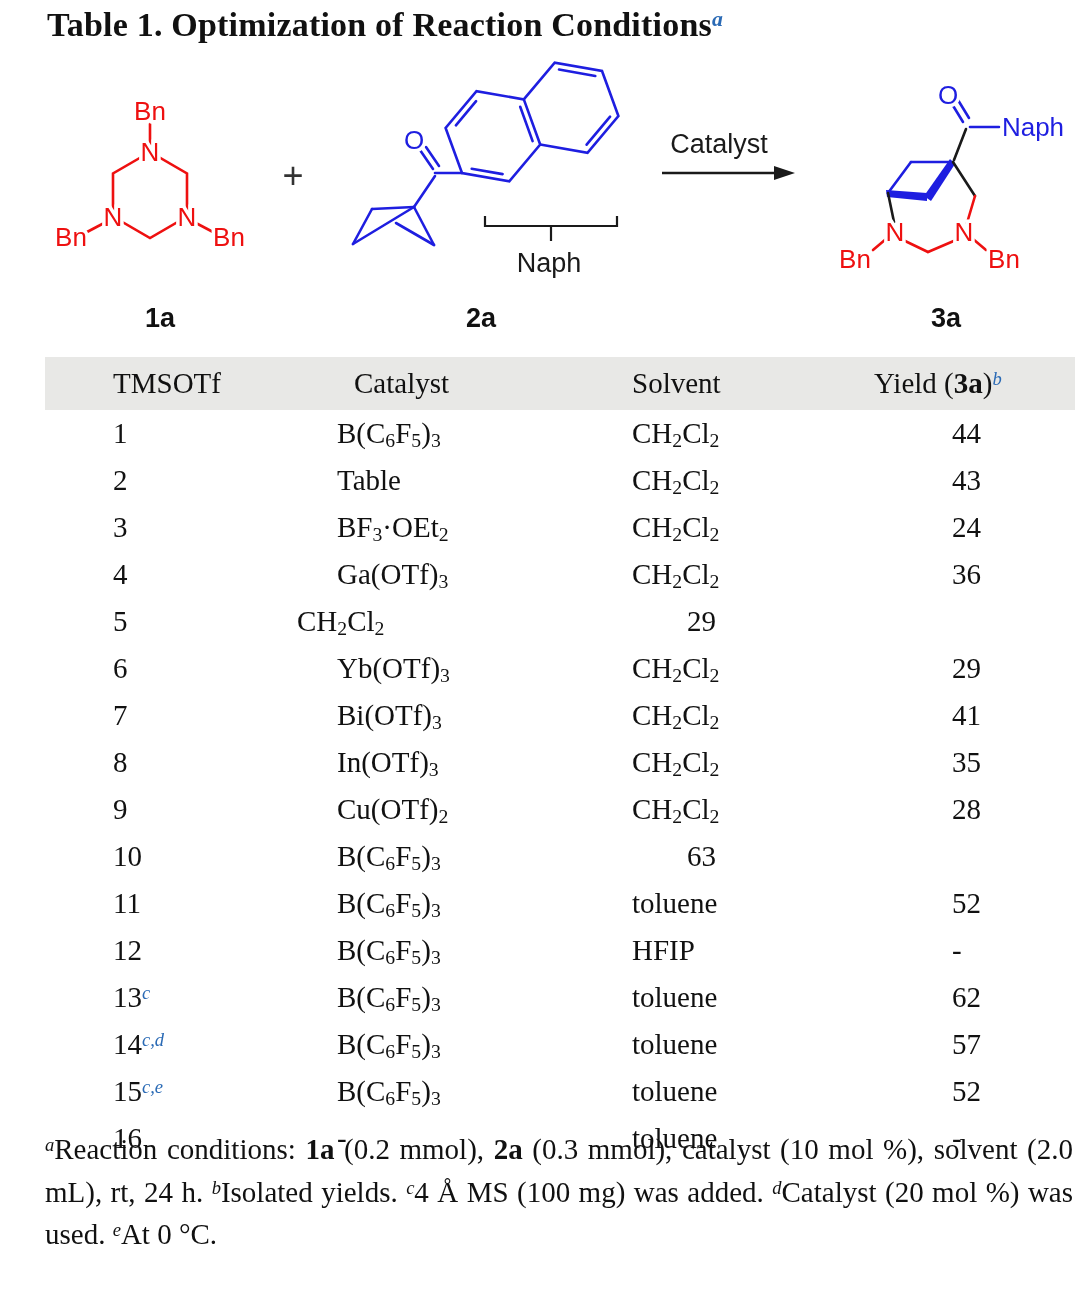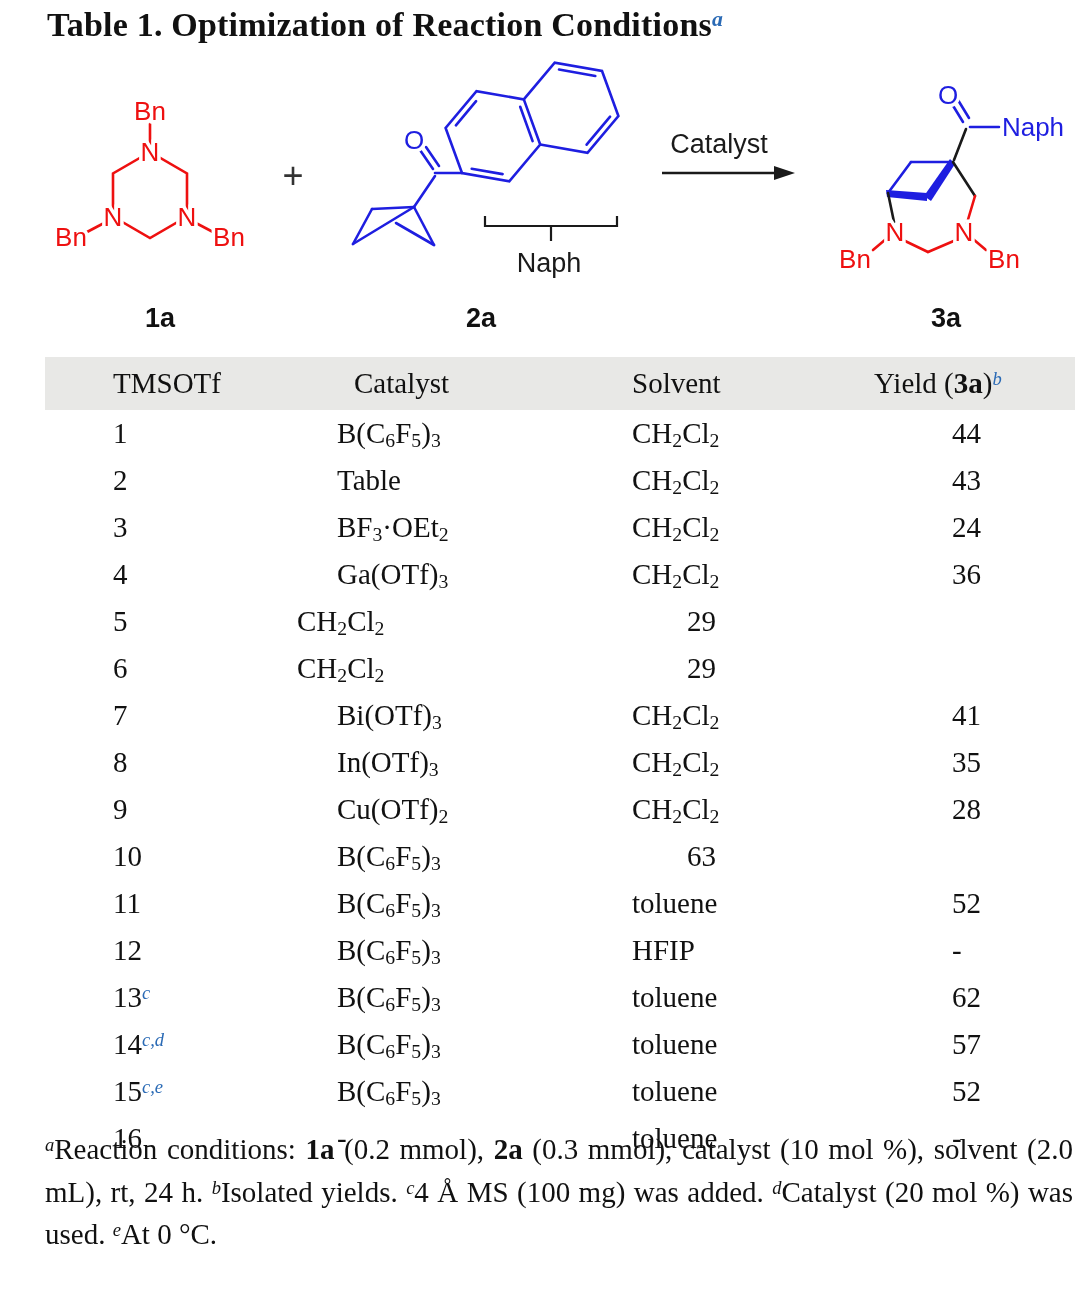--- a/index.html
+++ b/index.html
@@ -169,20 +169,21 @@
           <div class="cell cell-solvent">CH<span class="sub">2</span>Cl<span class="sub">2</span></div>
           <div class="cell cell-yield">36</div>
         </div>
         <div class="trow">
           <div class="cell cell-entry">5</div>
           <div class="cell cell-solvent">CH<span class="sub">2</span>Cl<span class="sub">2</span></div>
           <div class="cell cell-yield">29</div>
         </div>
         <div class="trow">
           <div class="cell cell-entry">6</div>
+          <div class="cell cell-catalyst">Yb(OTf)<span class="sub">3</span></div>
           <div class="cell cell-solvent">CH<span class="sub">2</span>Cl<span class="sub">2</span></div>
           <div class="cell cell-yield">29</div>
         </div>
         <div class="trow">
           <div class="cell cell-entry">7</div>
           <div class="cell cell-catalyst">Bi(OTf)<span class="sub">3</span></div>
           <div class="cell cell-solvent">CH<span class="sub">2</span>Cl<span class="sub">2</span></div>
           <div class="cell cell-yield">41</div>
         </div>
         <div class="trow">

